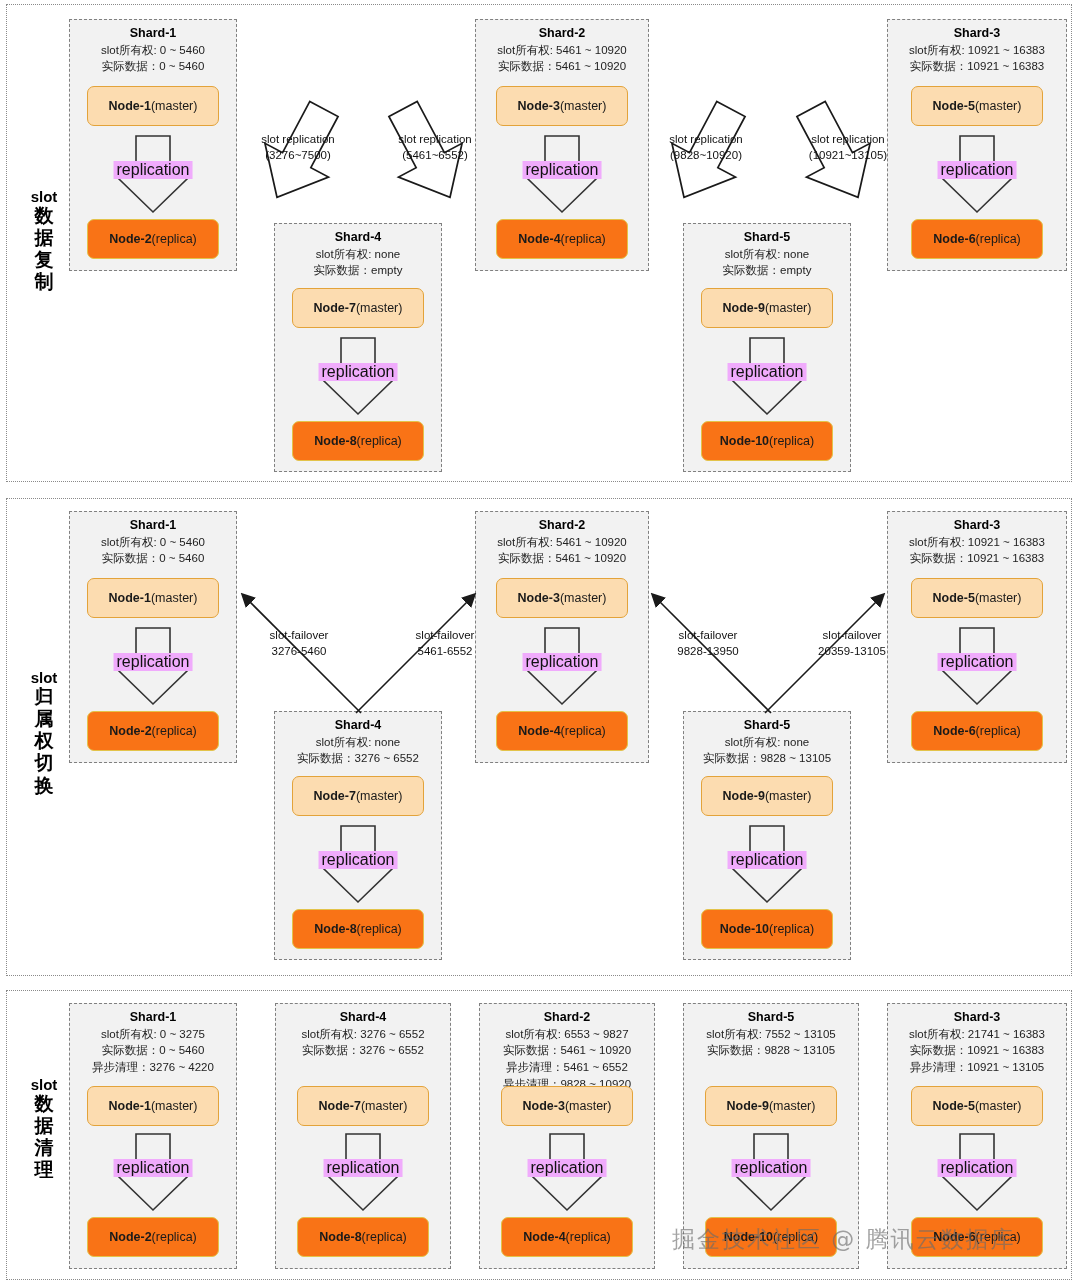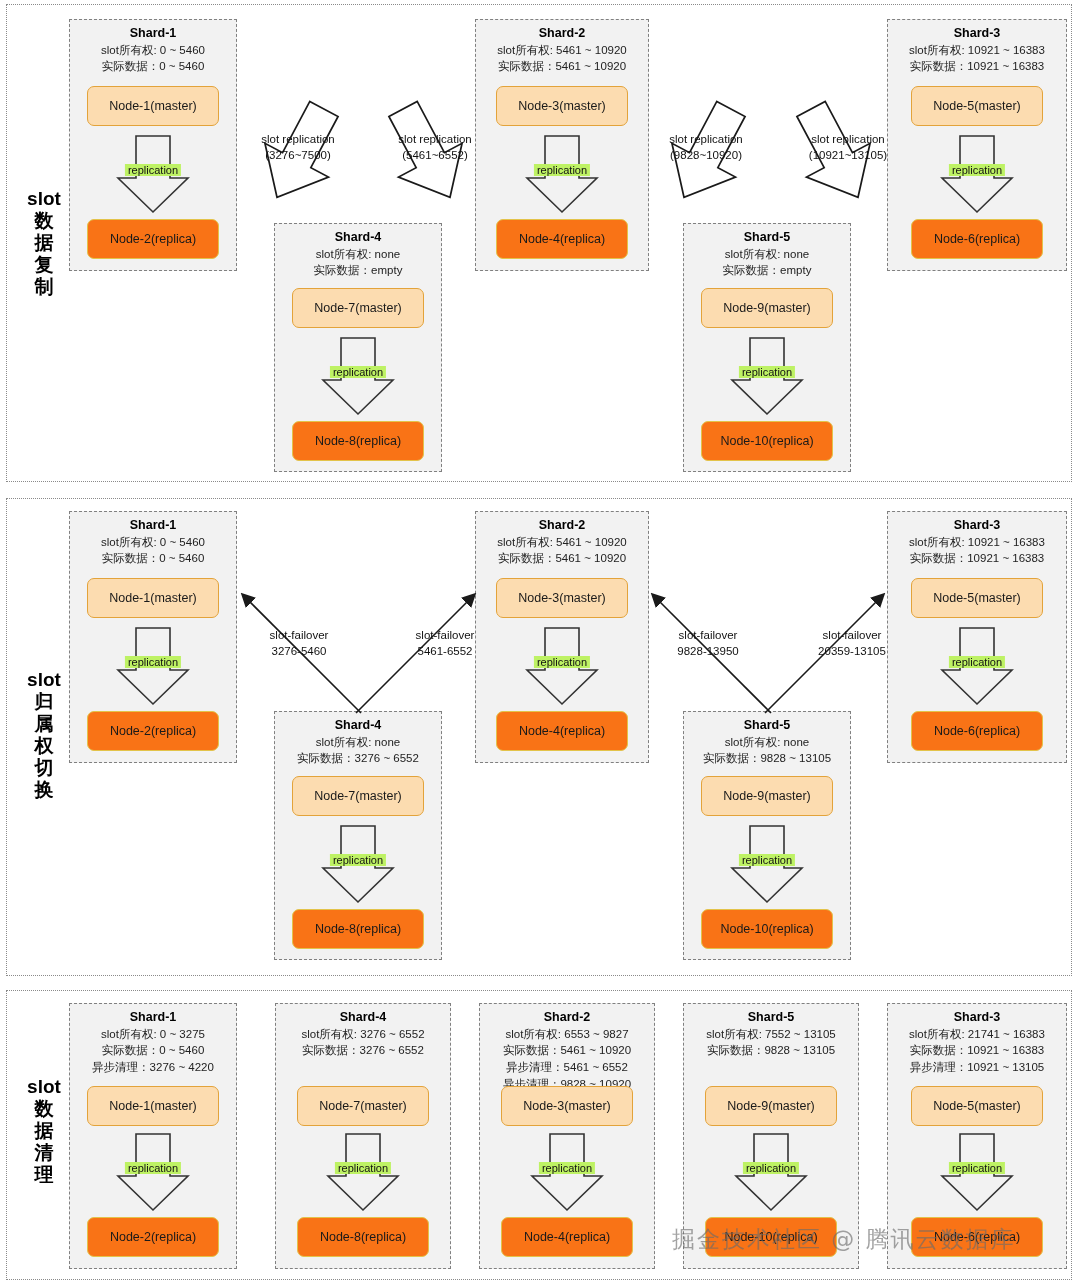--- a/index.html
+++ b/index.html
@@ -14,21 +14,21 @@
   }
   #panel-1{top:4px;height:478px;}
   #panel-2{top:498px;height:478px;}
   #panel-3{top:990px;height:290px;}
 
   .panel-label{
     position:absolute;left:10px;width:54px;
     text-align:center;font-weight:bold;font-size:19px;line-height:1.16;
     color:#000;letter-spacing:0px;
   }
-  .panel-label .en{display:block;font-size:19px;}
+  .panel-label .en{display:block;font-size:15px;}
   .panel-label .cn{display:block;font-size:19px;}
 
   
   .shard{
     position:absolute;box-sizing:border-box;
     border:1px dashed #808080;background:#f2f2f2;
   }
   .shard-title{
     text-align:center;font-weight:bold;font-size:12.5px;
     margin-top:6px;color:#000;line-height:1.25;
@@ -40,32 +40,32 @@
 
   
   .node{
     position:absolute;left:50%;transform:translateX(-50%);
     box-sizing:border-box;width:132px;height:40px;
     border-radius:7px;display:flex;align-items:center;justify-content:center;
     font-size:12.5px;white-space:nowrap;
   }
   .node.master{background:#fcdcb0;border:1.4px solid #e3a33a;}
   .node.replica{background:#f97316;border:1.4px solid #e3c34a;}
-  .node b{font-weight:normal;}
+  .node b{font-weight:bold;}
   .node span{font-weight:normal;}
 
   
   .repl{
     position:absolute;left:50%;transform:translateX(-50%);
     width:86px;
   }
   .repl svg{display:block;overflow:visible;}
   .repl-label{
     position:absolute;left:50%;transform:translate(-50%,-50%);
-    background:#bef264;padding:0 3px;font-size:11px;color:#111;
+    background:#f0abfc;padding:0 3px;font-size:16px;color:#111;
     white-space:nowrap;
   }
 
   
   .bigarrow{position:absolute;}
   .bigarrow svg{display:block;overflow:visible;}
   .bigarrow-label{
     position:absolute;font-size:11.5px;line-height:1.35;color:#111;
     text-align:center;white-space:nowrap;
   }

